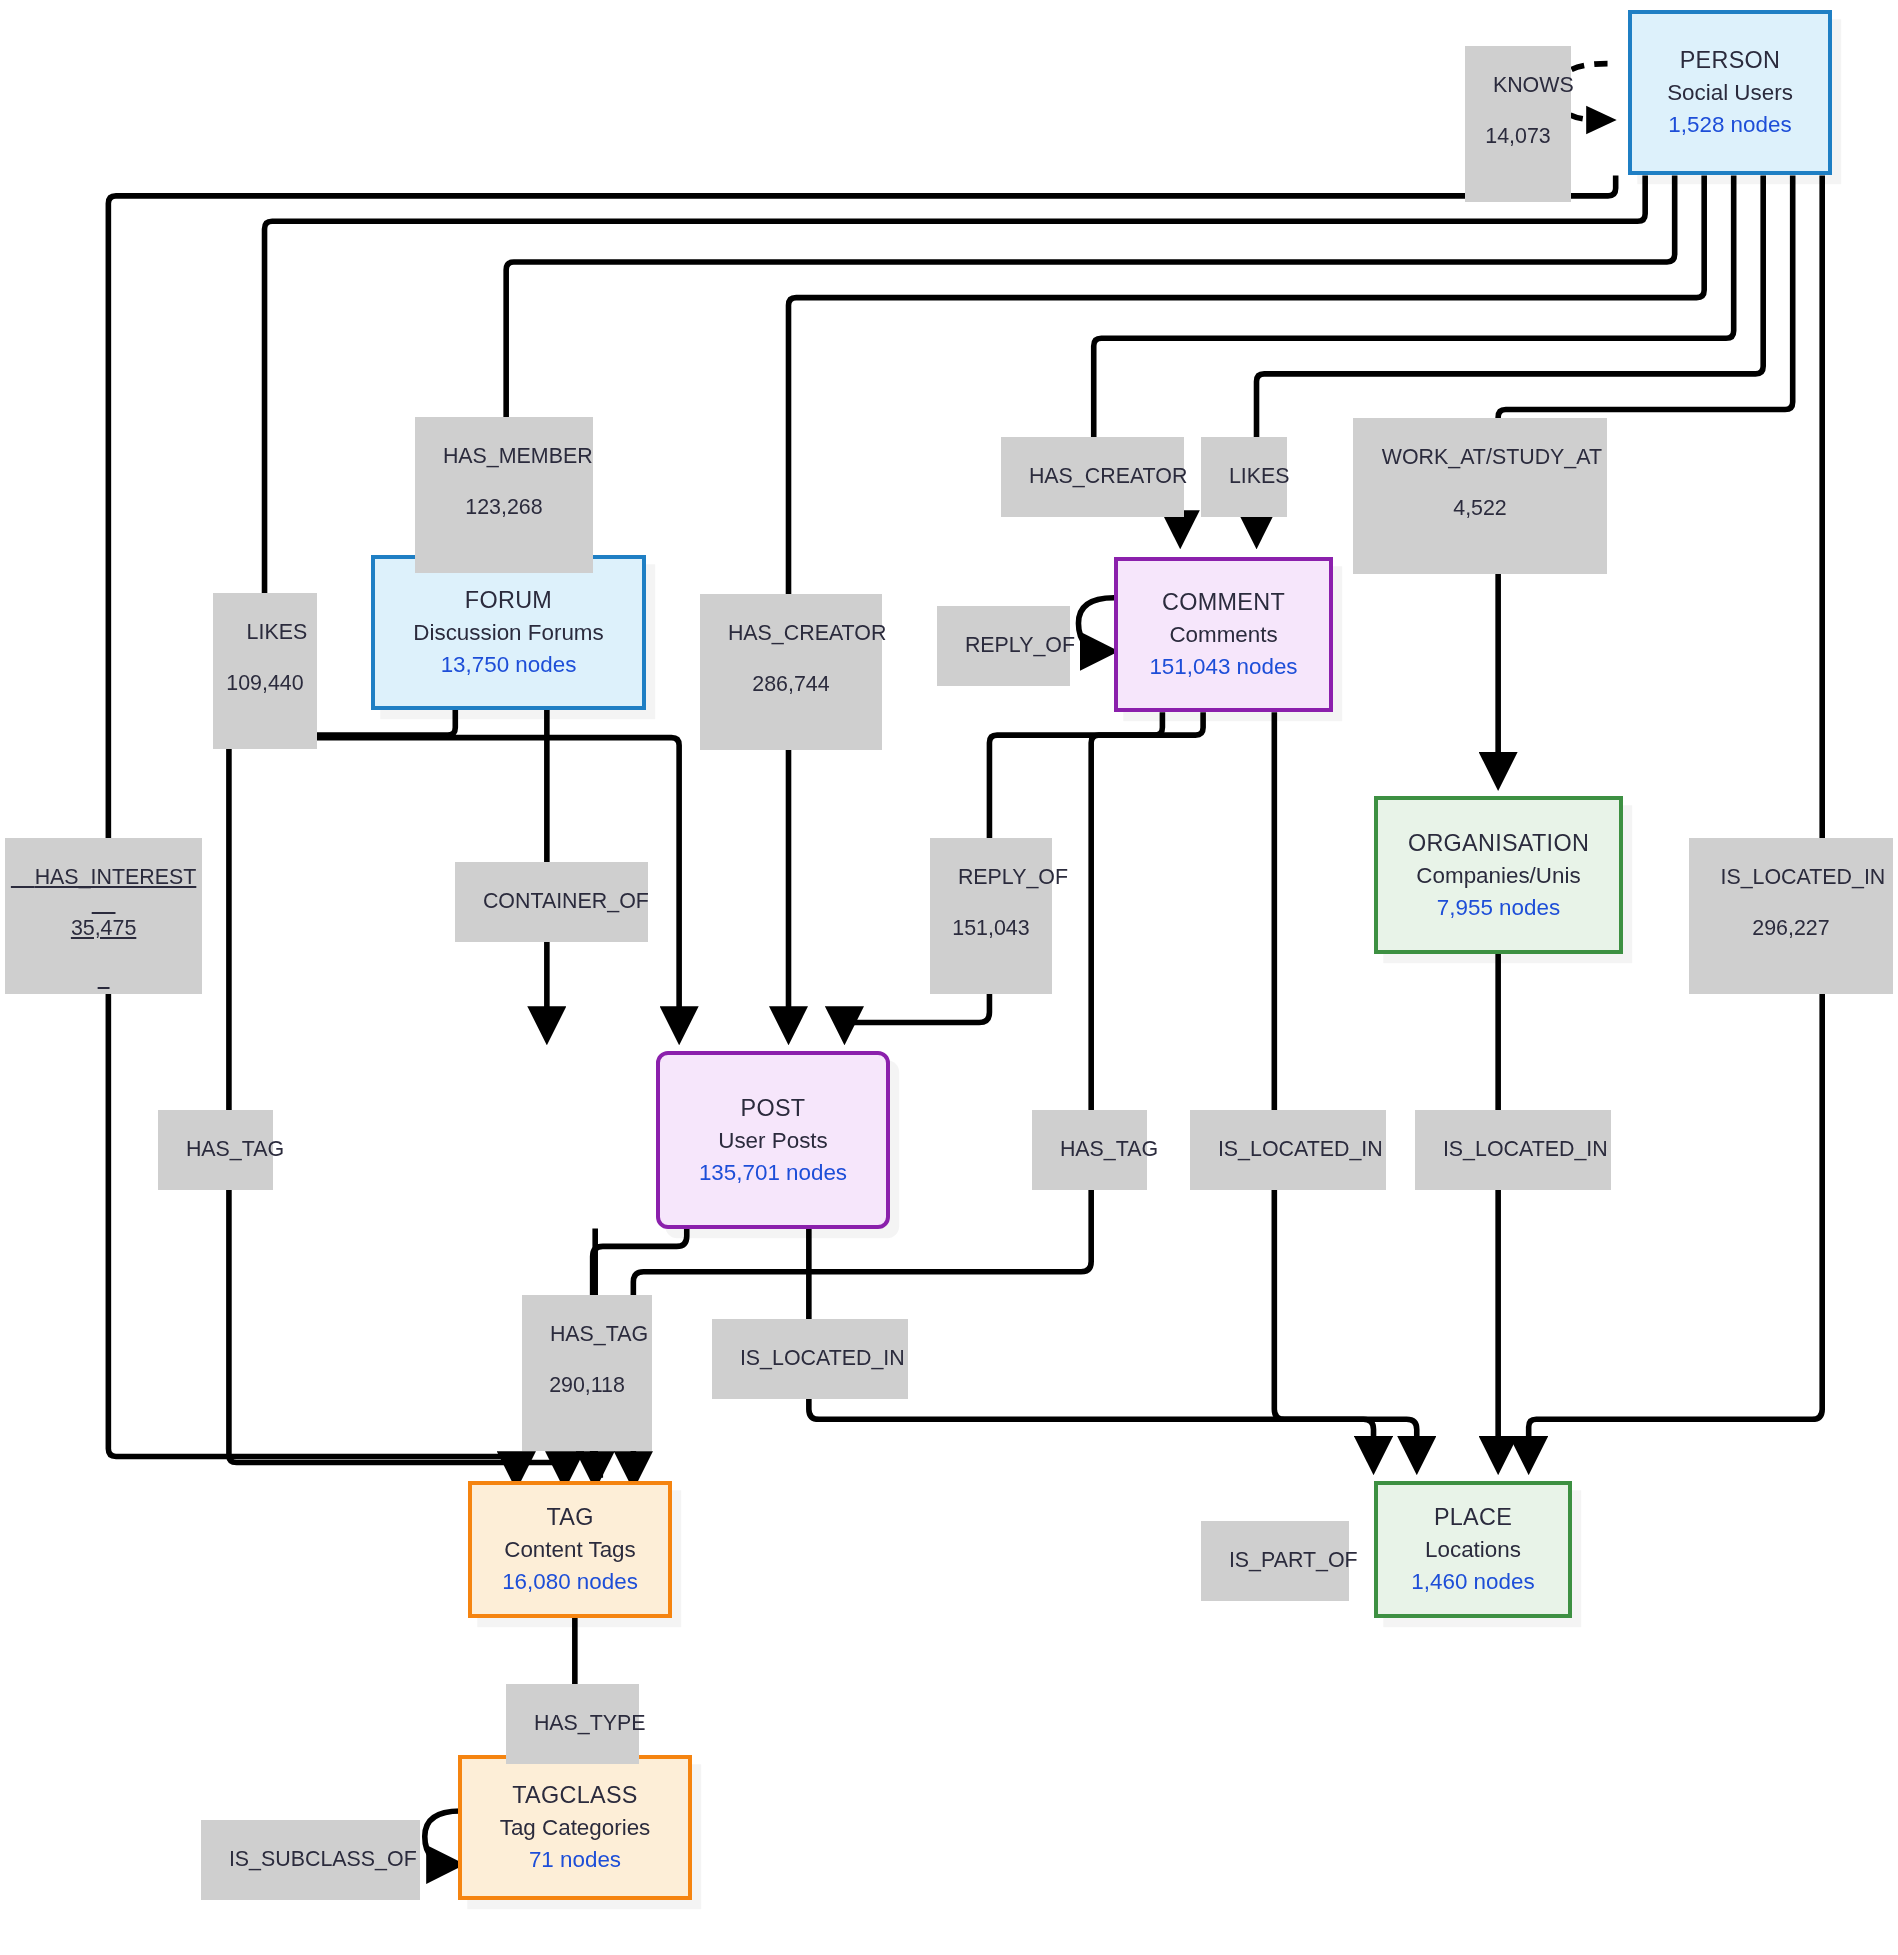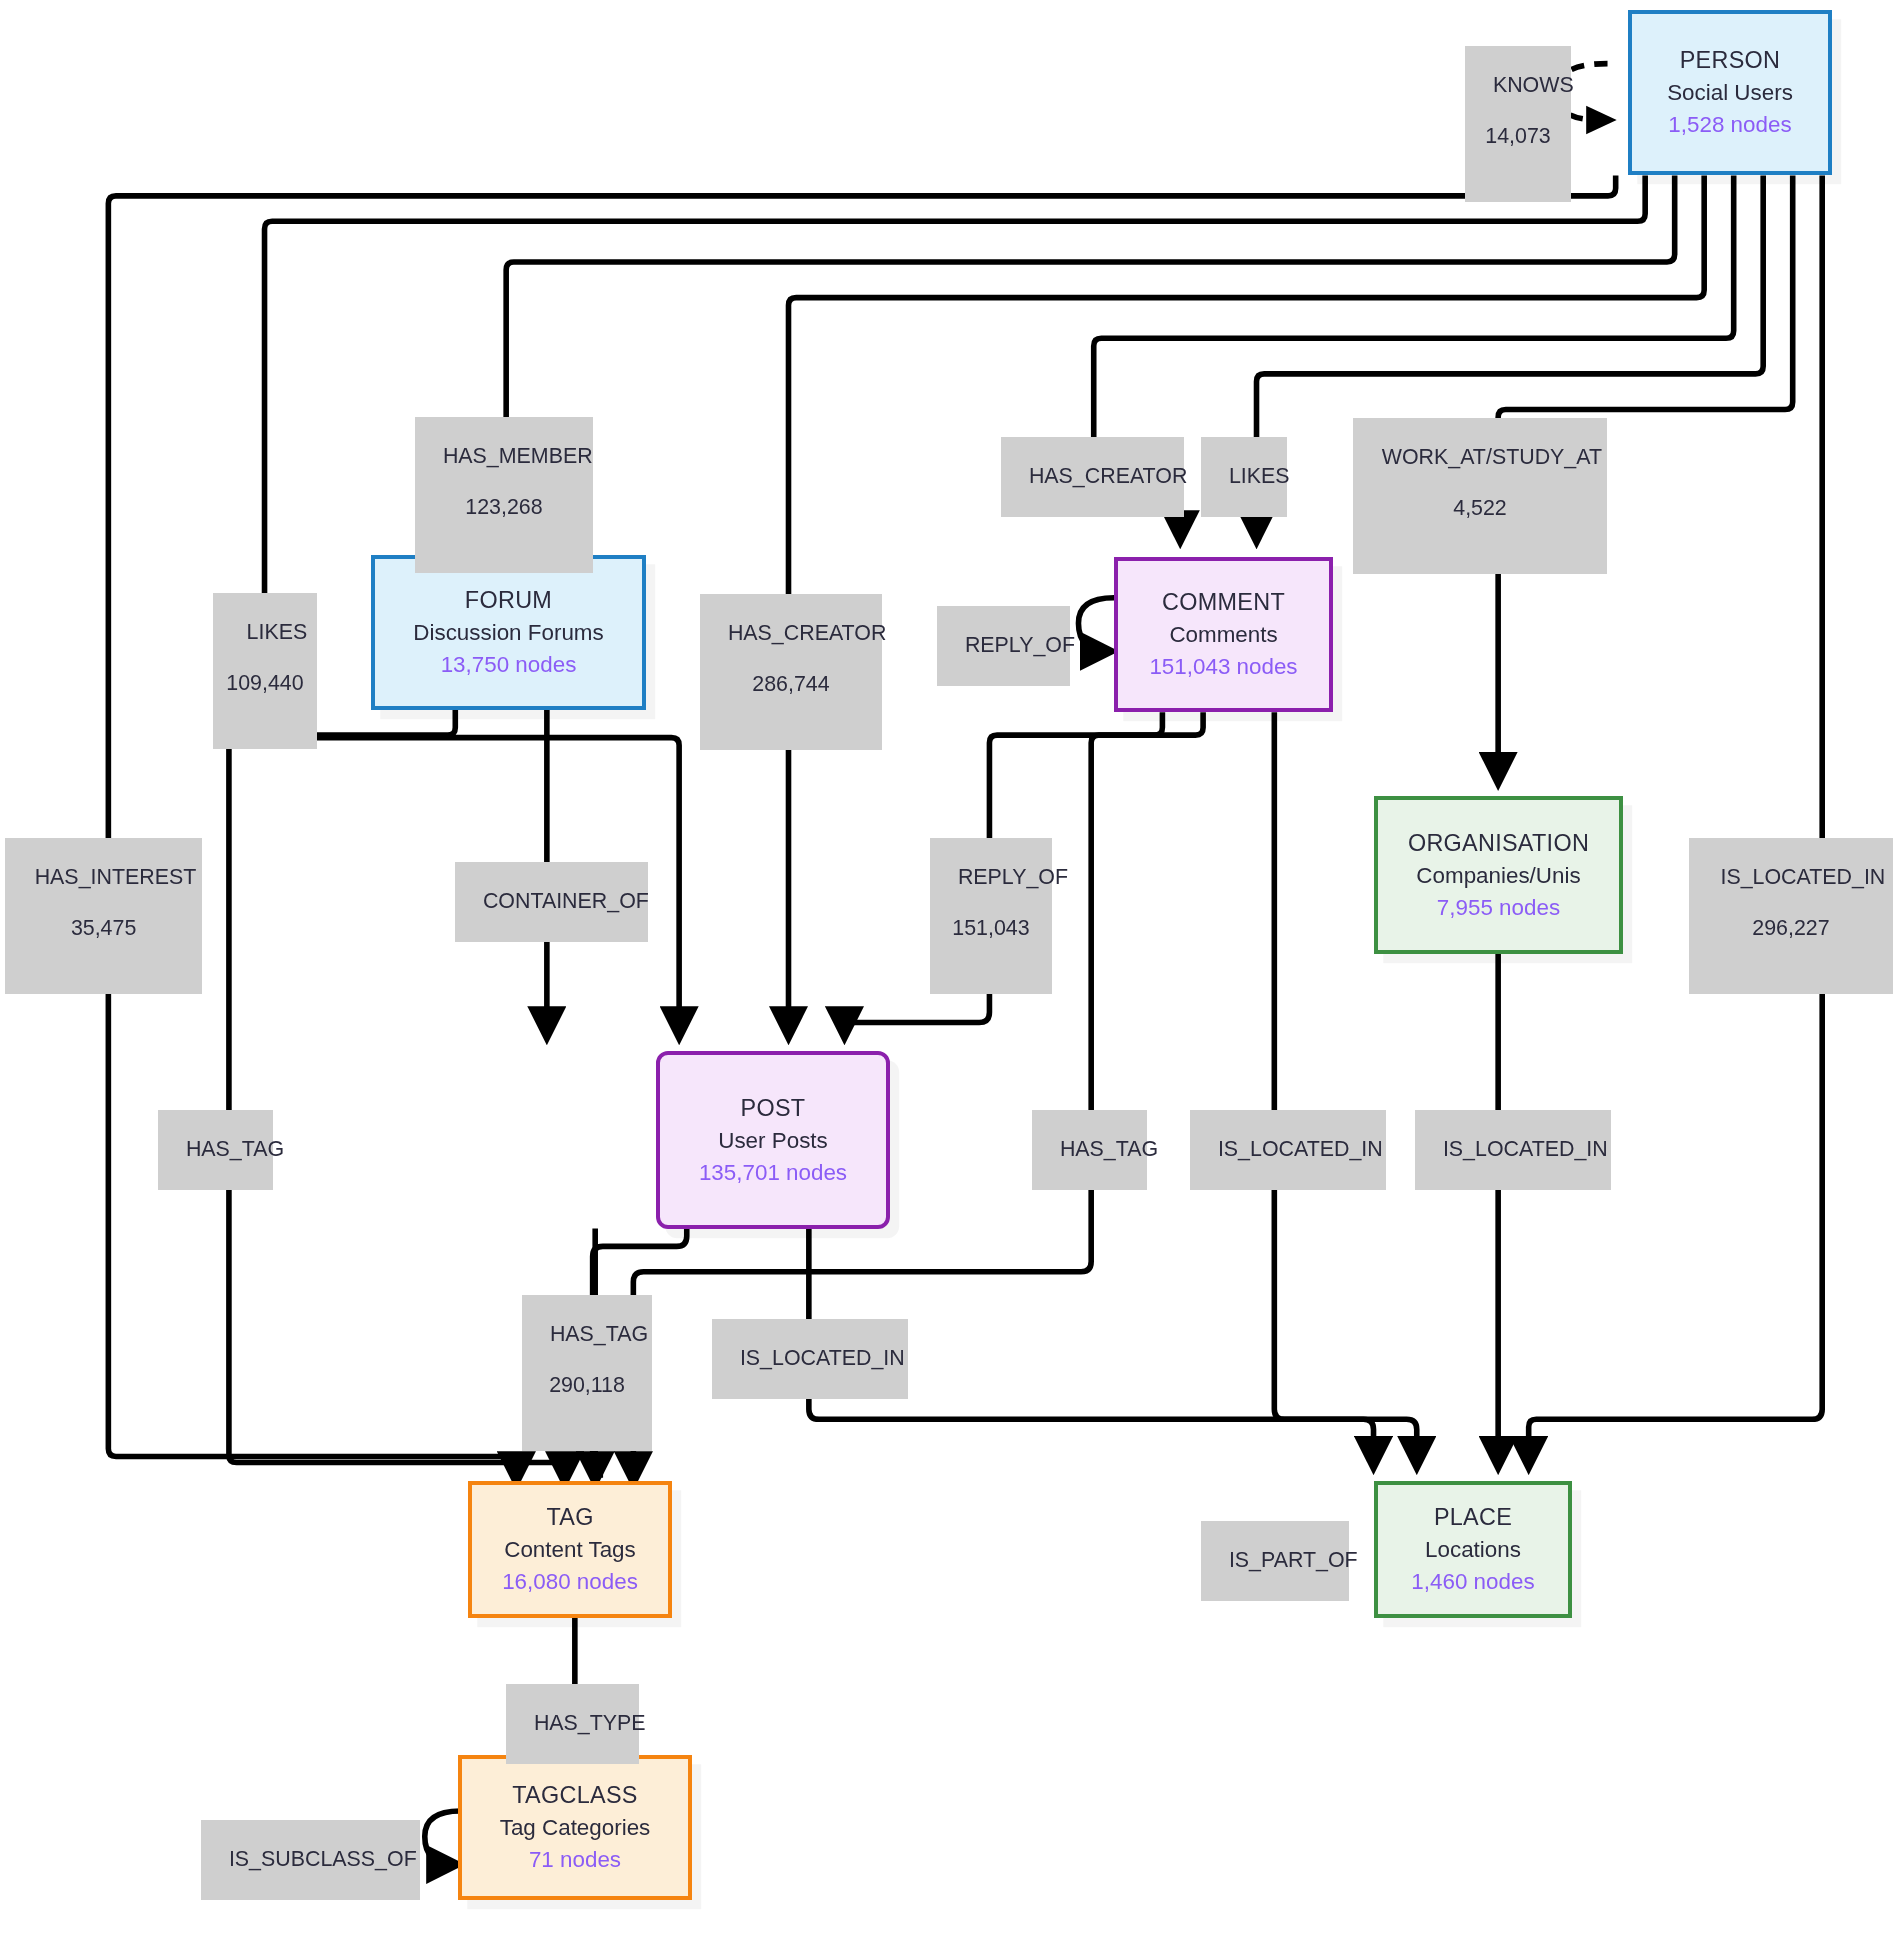--- a/index.html
+++ b/index.html
@@ -4,21 +4,21 @@
 <style>
   html,body{margin:0;padding:0;background:#ffffff;}
   body{font-family:"Liberation Sans", sans-serif;}
   #stage{position:relative;width:1898px;height:1955px;background:#fff;overflow:hidden;}
   svg#wires{position:absolute;left:0;top:0;width:1898px;height:1955px;}
   .node{position:absolute;box-sizing:border-box;border-width:4.6px;border-style:solid;
         display:flex;flex-direction:column;align-items:center;justify-content:center;
         box-shadow:9.2px 9.2px 0 0 rgba(0,0,0,0.045);}
   .node .ttl{font-size:23.4px;color:#2b2b3d;line-height:1.42;letter-spacing:0.3px;}
   .node .sub{font-size:22.4px;color:#2b2b3d;line-height:1.42;}
-  .node .cnt{font-size:22.4px;color:#8b5cf6;line-height:1.42;}
+  .node .cnt{font-size:22.4px;color:#1d4ed8;line-height:1.42;}
   .elabel{position:absolute;background:#cfcfcf;color:#2b2b3d;font-size:21.4px;
           line-height:1.18;text-align:center;padding:2px 4.1px;white-space:pre;
           box-sizing:border-box;}
   .elabel .l2{display:block;}
 </style>
 </head>
 <body>
 
 <div id="stage">
 
@@ -157,21 +157,21 @@
 
   <div class="elabel" style="left:700px;top:594px;width:182px;">
     <span>HAS_CREATOR</span>
     <span class="l2">286,744</span>
   </div>
 
   <div class="elabel" style="left:937px;top:606px;width:133px;">
     <span>REPLY_OF</span>
   </div>
 
-  <div class="elabel" style="left:5.1px;top:838px;width:197px;">
+  <div class="elabel" style="left:5.1px;top:838px;width:197px;text-decoration:underline;">
     <span>HAS_INTEREST</span>
     <span class="l2">35,475</span>
   </div>
 
   <div class="elabel" style="left:455px;top:862px;width:193px;text-align:center;">
     <span>CONTAINER_OF</span>
   </div>
 
   <div class="elabel" style="left:930px;top:838px;width:122px;">
     <span>REPLY_OF</span>

